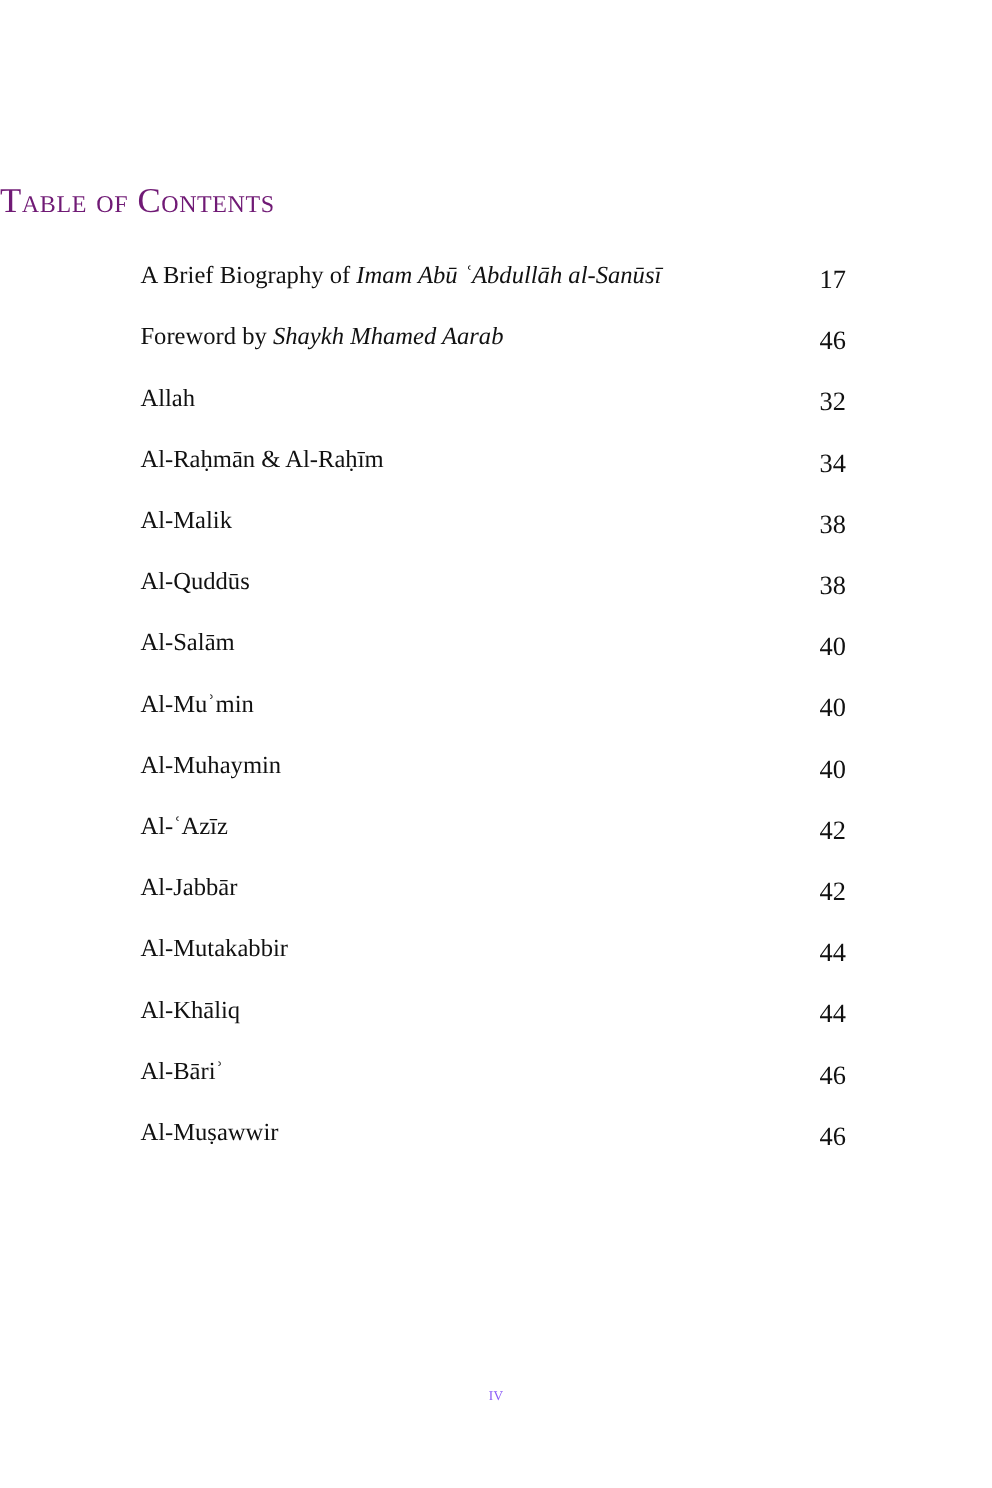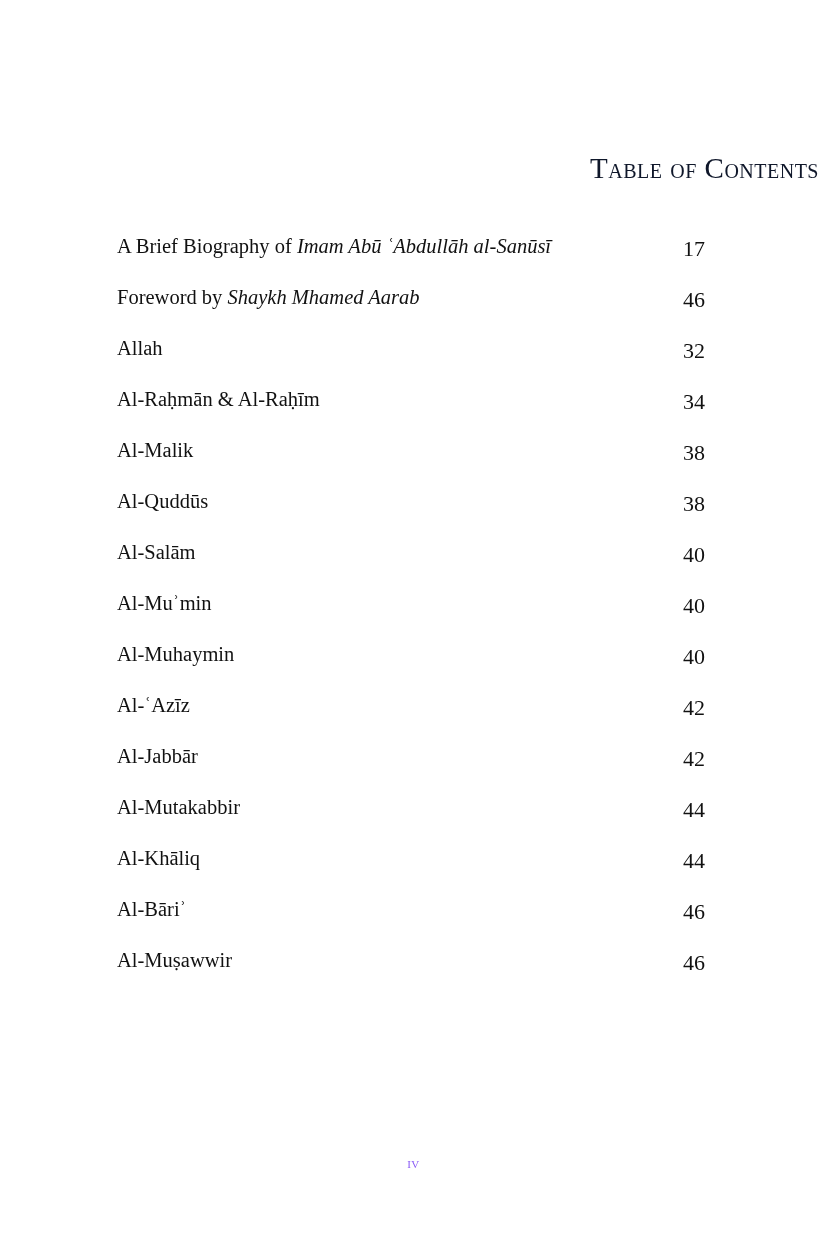--- a/index.html
+++ b/index.html
@@ -17,30 +17,30 @@
   }
   .page {
     position: absolute;
     inset: 0;
   }
   .toc-title {
     position: absolute;
     top: 152px;
     left: 0;
     width: 819px;
-    text-align: right;
+    text-align: left;
     font-size: 29px;
     letter-spacing: 0.5px;
     font-variant: small-caps;
     font-family: "Liberation Serif", serif;
-    color: #0f172a;
+    color: #701a75;
   }
   .toc-list {
     position: absolute;
-    top: 234px;
+    top: 218px;
     left: 117px;
     width: 594px;
   }
   .toc-row {
     position: relative;
     height: 51px;
     display: flex;
     align-items: flex-start;
     justify-content: space-between;
   }

